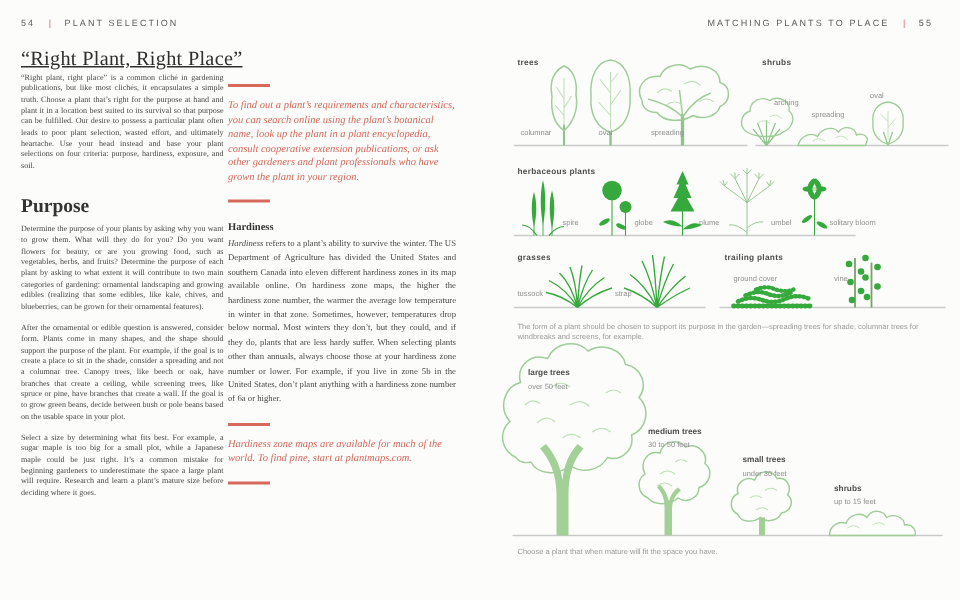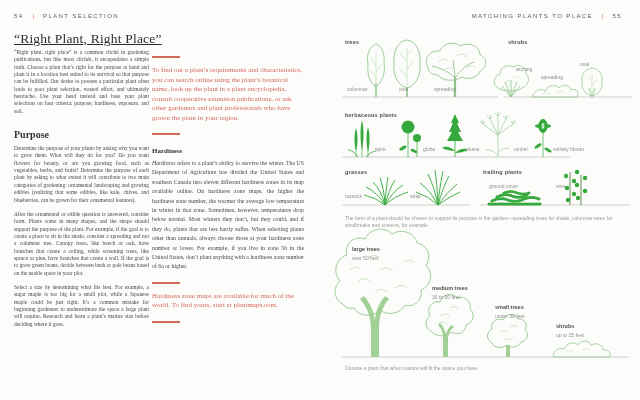--- a/index.html
+++ b/index.html
@@ -7,24 +7,24 @@
           font-family:"Liberation Serif",serif;color:#484848;}
   
   .page-header{position:absolute;top:13px;display:flex;align-items:baseline;gap:9px;
                font-family:"Liberation Sans",sans-serif;font-size:6px;letter-spacing:1.4px;
                color:#5d5d5d;text-transform:uppercase;}
   .hdr-sep{color:#d5695c;letter-spacing:0;}
   
   .title{position:absolute;left:14px;top:31px;font-size:13.5px;color:#2e2e2e;letter-spacing:.2px;text-decoration:underline;}
   .col-main{position:absolute;left:14px;top:49px;width:135px;}
   .body-p{font-size:5.4px;line-height:7.35px;text-align:justify;margin:0 0 7px 0;}
-  .sec-h{font-size:10px;font-weight:bold;color:#333;margin:14px 0 5px 0;}
+  .sec-h{font-size:13px;font-weight:bold;color:#333;margin:14px 0 5px 0;}
   .col-mid{position:absolute;left:152px;top:56px;width:152px;}
   .rule{width:28px;height:2px;background:#d5695c;}
-  .callout{font-size:7px;line-height:9.5px;color:#d5695c;margin:8px 0 10px 0;}
+  .callout{font-size:7px;line-height:9.5px;color:#d5695c;margin:8px 0 10px 0;font-style:italic;}
   .hard-h{font-size:7px;font-weight:bold;color:#333;margin:12px 0 4px 0;}
   .hard-p{font-size:5.8px;line-height:9.4px;text-align:justify;margin:0 0 10px 0;}
   .hard-term{font-style:italic;}
   
   .grp-label{position:absolute;font-family:"Liberation Sans",sans-serif;font-size:5.5px;
              font-weight:bold;color:#4e4e4e;letter-spacing:.2px;}
   .form-label{position:absolute;font-family:"Liberation Sans",sans-serif;font-size:5px;color:#8f8f8f;}
   .size-name{position:absolute;font-family:"Liberation Sans",sans-serif;font-size:5.5px;
              font-weight:bold;color:#4e4e4e;}
   .size-range{position:absolute;font-family:"Liberation Sans",sans-serif;font-size:5px;color:#8f8f8f;}
@@ -54,21 +54,21 @@
       <p class="body-p">Select a size by determining what fits best. For example, a sugar maple is too big for a small plot, while a Japanese maple could be just right. It’s a common mistake for beginning gardeners to underestimate the space a large plant will require. Research and learn a plant’s mature size before deciding where it goes.</p>
     </div>
 
     <div class="col-mid">
       <div class="rule"></div>
       <p class="callout">To find out a plant’s requirements and characteristics, you can search online using the plant’s botanical name, look up the plant in a plant encyclopedia, consult cooperative extension publications, or ask other gardeners and plant professionals who have grown the plant in your region.</p>
       <div class="rule"></div>
       <div class="hard-h">Hardiness</div>
       <p class="hard-p"><span class="hard-term">Hardiness</span><span> refers to a plant’s ability to survive the winter. The US Department of Agriculture has divided the United States and southern Canada into eleven different hardiness zones in its map available online. On hardiness zone maps, the higher the hardiness zone number, the warmer the average low temperature in winter in that zone. Sometimes, however, temperatures drop below normal. Most winters they don’t, but they could, and if they do, plants that are less hardy suffer. When selecting plants other than annuals, always choose those at your hardiness zone number or lower. For example, if you live in zone 5b in the United States, don’t plant anything with a hardiness zone number of 6a or higher.</span></p>
       <div class="rule"></div>
-      <p class="callout">Hardiness zone maps are available for much of the world. To find yours, start at plantmaps.com.</p>
+      <p class="callout">Hardiness zone maps are available for much of the world. To find pine, start at plantmaps.com.</p>
       <div class="rule"></div>
     </div>
   </div>
 
   <div>
     <div class="page-header" style="right:18px;">
       <span>MATCHING PLANTS TO PLACE</span>
       <span class="hdr-sep">|</span>
       <span>55</span>
     </div>

